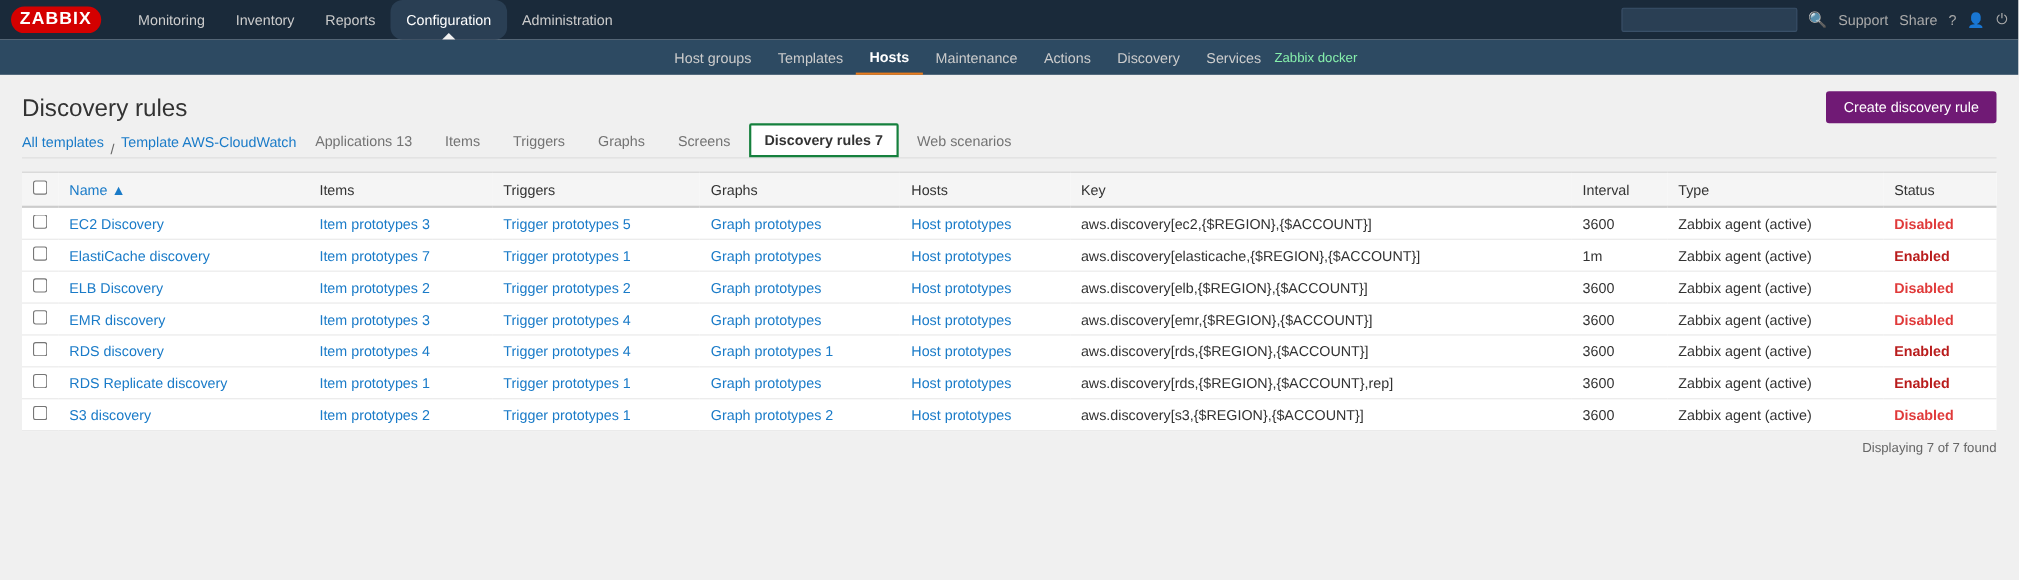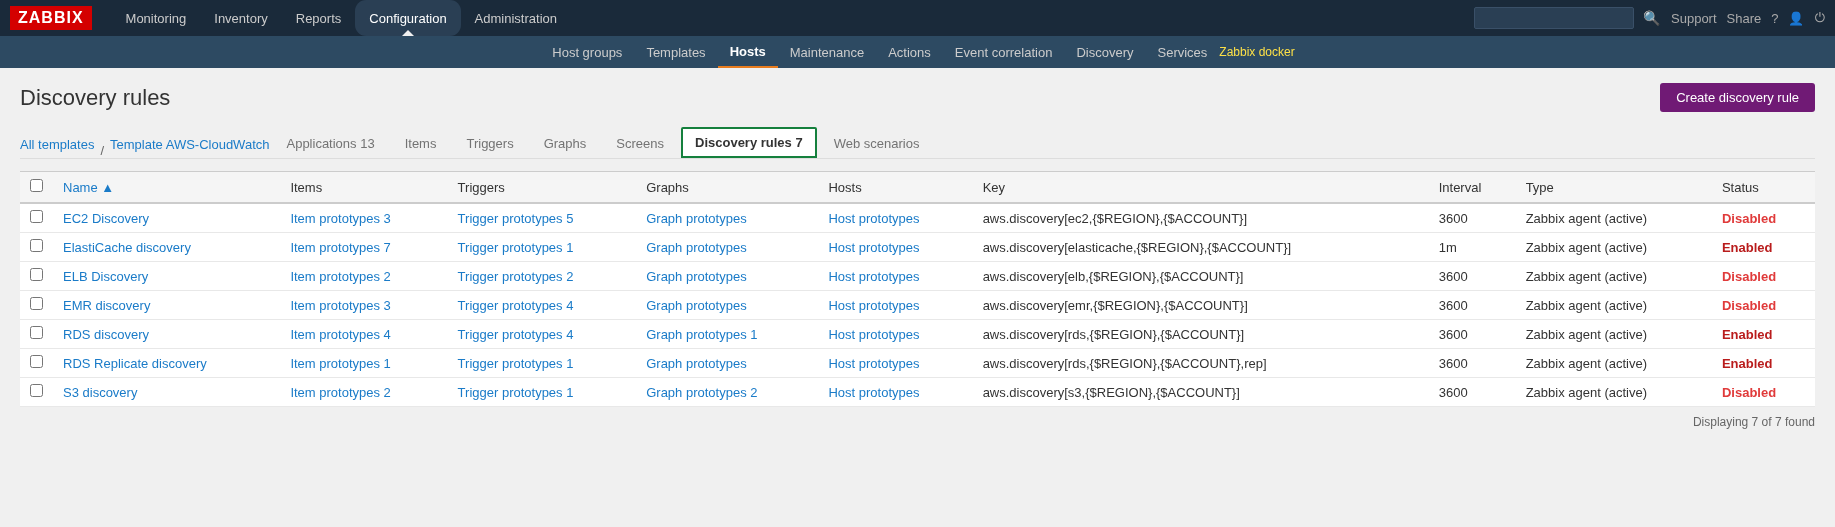--- a/index.html
+++ b/index.html
@@ -12,21 +12,21 @@
       align-items: center;
       height: 36px;
       padding: 0 10px;
     }
     .logo {
       background: #d40000;
       color: #fff;
       font-weight: bold;
       font-size: 16px;
       padding: 3px 8px;
-      border-radius: 0;
+      border-radius: 12px;
       margin-right: 20px;
       letter-spacing: 1px;
     }
     .top-nav-links {
       display: flex;
       gap: 0;
       flex: 1;
     }
     .top-nav-link {
       color: #ccc;
@@ -100,33 +100,32 @@
       align-items: center;
       font-size: 13px;
       cursor: pointer;
     }
     .second-nav-link.active {
       color: #fff;
       font-weight: bold;
       border-bottom: 2px solid #e87c1e;
     }
     .second-nav-right {
-      color: #fde047;
+      color: #86efac;
       font-size: 12px;
     }
 
     
     .page-content {
       padding: 15px 20px;
     }
     .page-header {
       display: flex;
       align-items: center;
       justify-content: space-between;
-      margin-bottom: 15px;
       gap: 45px;
     }
     .page-title {
       font-size: 22px;
       font-weight: normal;
       color: #333;
     }
     .btn-create {
       background: #701a75;
       color: #fff;
@@ -255,21 +254,20 @@
   </div>
 </div>
 
 <div class="second-nav">
   <div class="second-nav-links">
     <span class="second-nav-link">Host groups</span>
     <span class="second-nav-link">Templates</span>
     <span class="second-nav-link active">Hosts</span>
     <span class="second-nav-link">Maintenance</span>
     <span class="second-nav-link">Actions</span>
-    <span class="second-nav-link">Event correlation</span>
     <span class="second-nav-link">Discovery</span>
     <span class="second-nav-link">Services</span>
   </div>
   <div class="second-nav-right">Zabbix docker</div>
 </div>
 
 <div class="page-content">
 
   <div class="page-header">
     <h1 class="page-title">Discovery rules</h1>

